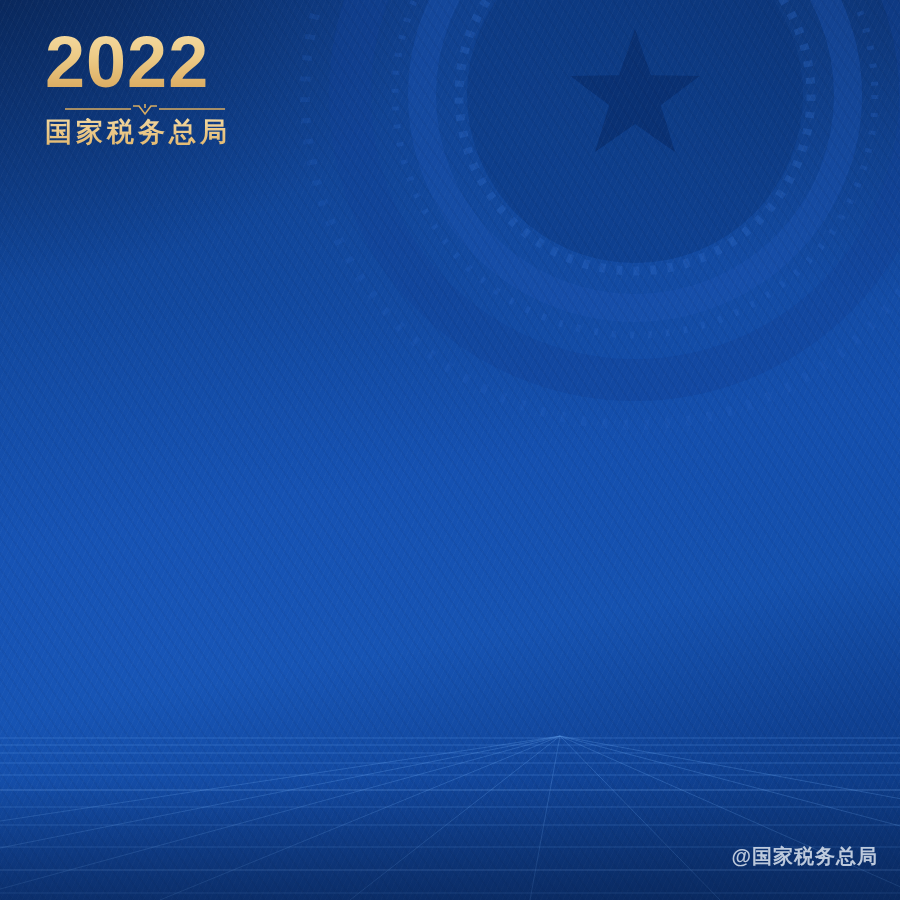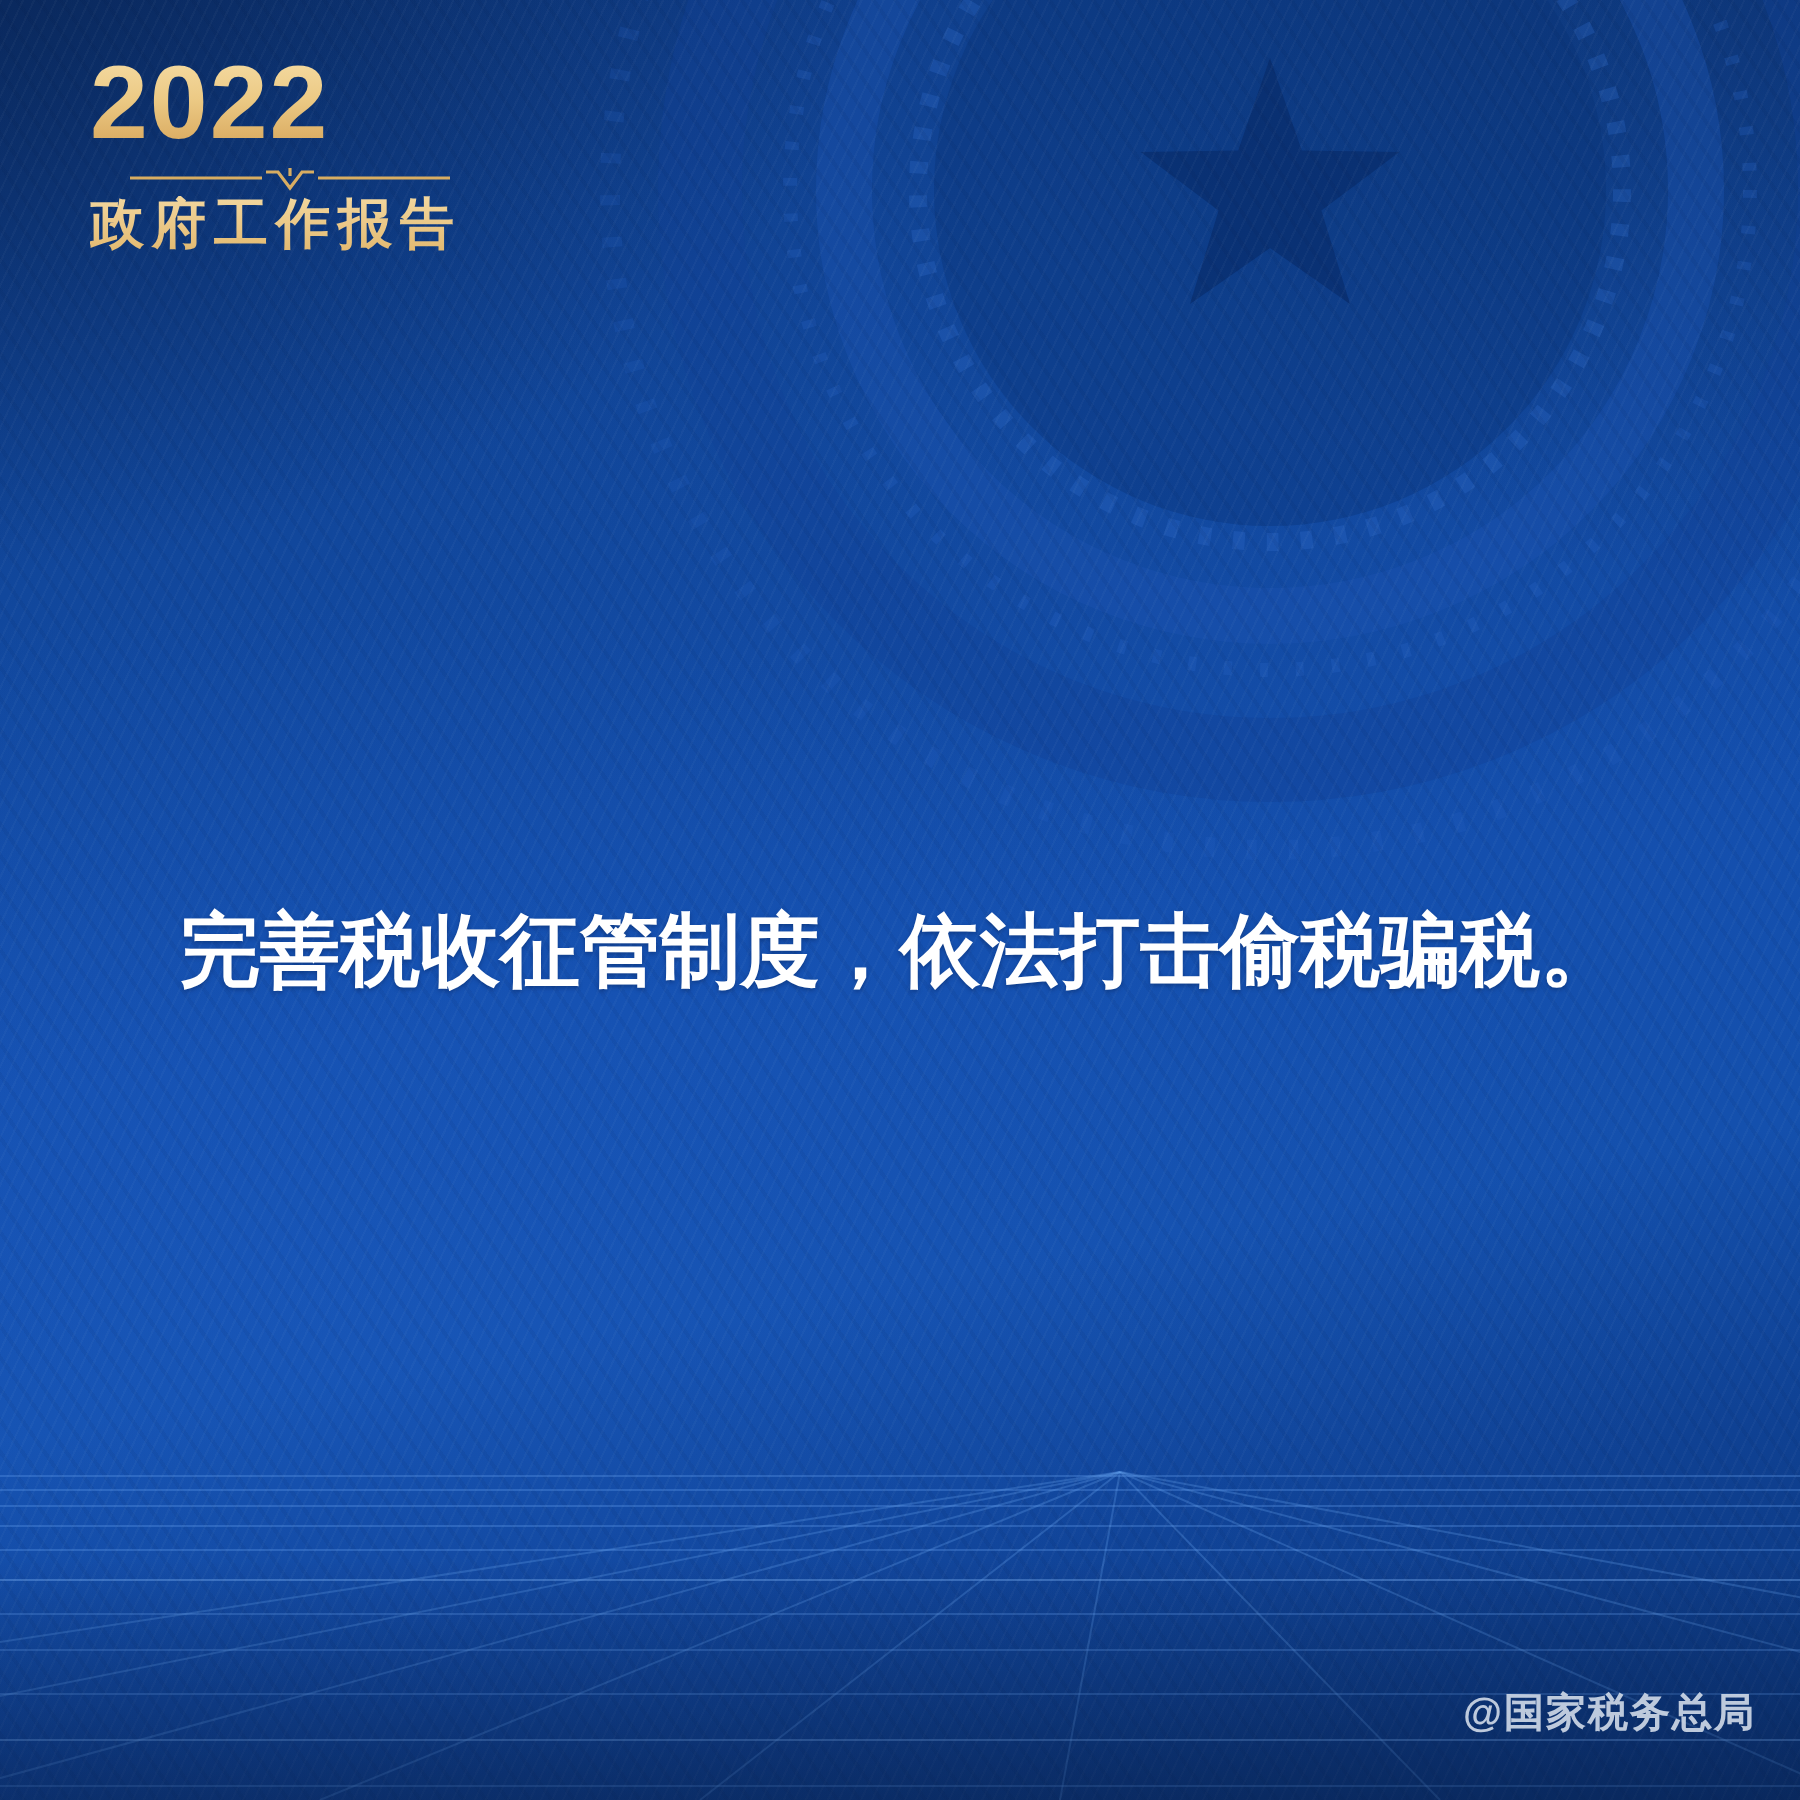--- a/index.html
+++ b/index.html
@@ -25,21 +25,21 @@
   .emblem{position:absolute;left:0;top:0;}
   .grid-floor{position:absolute;left:0;top:700px;}
   .bottom-shade{
     position:absolute;left:0;bottom:0;width:900px;height:120px;
     background:linear-gradient(rgba(0,0,0,0), rgba(6,25,62,0.45));
     pointer-events:none;
   }
 
   .masthead{position:absolute;left:45px;top:26px;width:230px;}
   .year{
-    font-size:52px;font-weight:bold;letter-spacing:1px;line-height:1.0;
+    font-size:72px;font-weight:bold;letter-spacing:1px;line-height:1.0;
     background:linear-gradient(180deg,#f6dda6 0%,#ecca85 45%,#d5a257 100%);
     -webkit-background-clip:text;background-clip:text;color:transparent;
   }
   .divider{display:block;margin:4px 0 2px 20px;}
   .report-title{
     font-size:27px;font-weight:bold;letter-spacing:4px;line-height:1.1;
     background:linear-gradient(180deg,#f2d79f 0%,#e2b76d 100%);
     -webkit-background-clip:text;background-clip:text;color:transparent;
     white-space:nowrap;
   }
@@ -121,21 +121,20 @@
   <div class="masthead">
     <div class="year">2022</div>
     <svg class="divider" width="160" height="14" viewBox="0 0 160 14" aria-hidden="true">
       <g stroke="#d8ad62" stroke-width="1.6" fill="none">
         <line x1="0" y1="7" x2="66" y2="7"></line>
         <line x1="94" y1="7" x2="160" y2="7"></line>
         <polyline points="68,4 74,4 80,12 86,4 92,4"></polyline>
         <line x1="80" y1="2" x2="80" y2="6"></line>
       </g>
     </svg>
-    <div class="report-title">政府工作报告</div>
+    <div class="report-title">国家税务总局</div>
   </div>
 
 
-  <div class="statement">完善税收征管制度，依法打击偷税骗税。</div>
 
   <div class="watermark">@国家税务总局</div>
 
 </div>
 
 </body></html>

